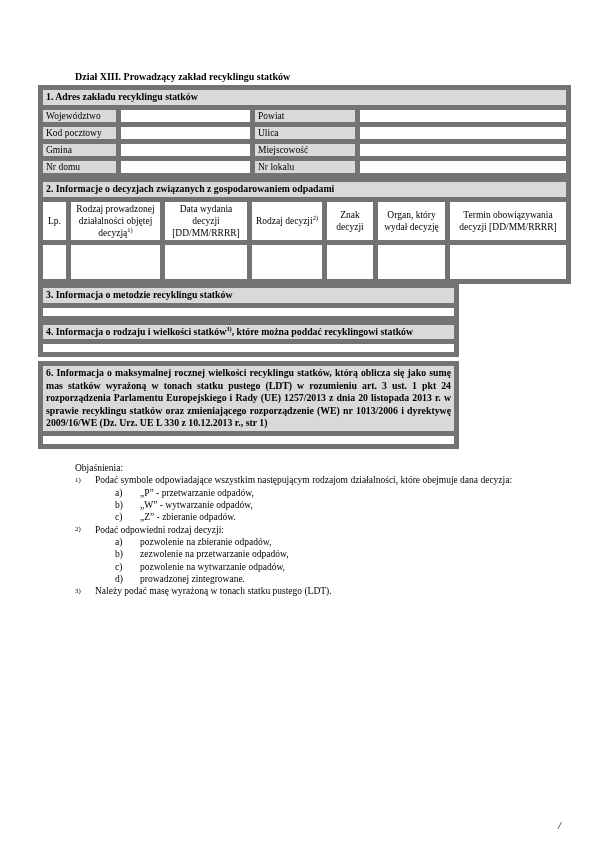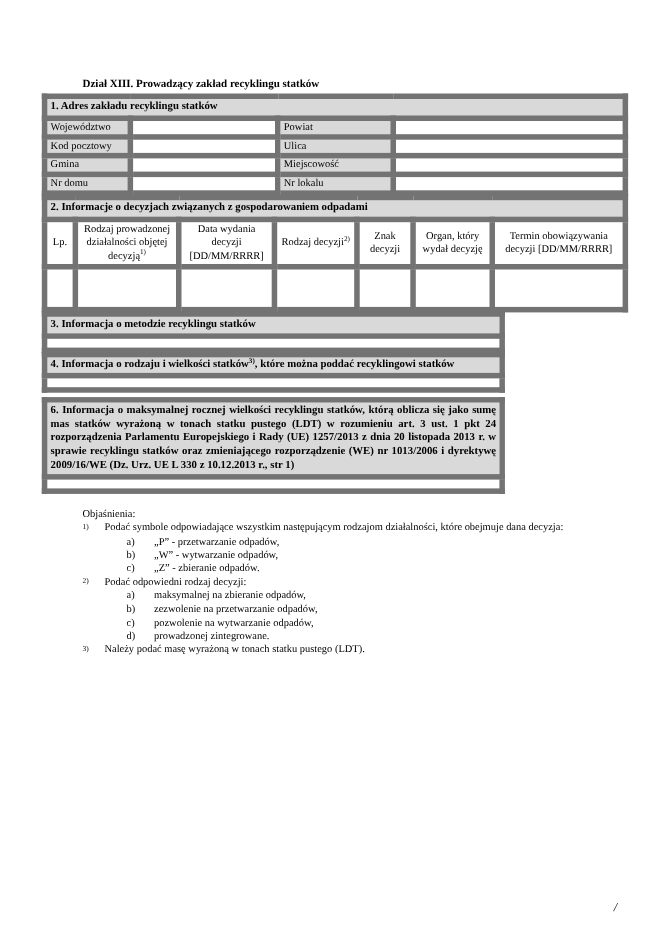--- a/index.html
+++ b/index.html
@@ -195,21 +195,21 @@
       <span class="exp-sub-marker">c)</span>
       <span class="exp-text">„Z” - zbieranie odpadów.</span>
     </div>
 
     <div class="exp-item">
       <span class="exp-marker">2)</span>
       <span class="exp-text">Podać odpowiedni rodzaj decyzji:</span>
     </div>
     <div class="exp-sub">
       <span class="exp-sub-marker">a)</span>
-      <span class="exp-text">maksymalnej na zbieranie odpadów,</span>
+      <span class="exp-text">pozwolenie na zbieranie odpadów,</span>
     </div>
     <div class="exp-sub">
       <span class="exp-sub-marker">b)</span>
       <span class="exp-text">zezwolenie na przetwarzanie odpadów,</span>
     </div>
     <div class="exp-sub">
       <span class="exp-sub-marker">c)</span>
       <span class="exp-text">pozwolenie na wytwarzanie odpadów,</span>
     </div>
     <div class="exp-sub">

